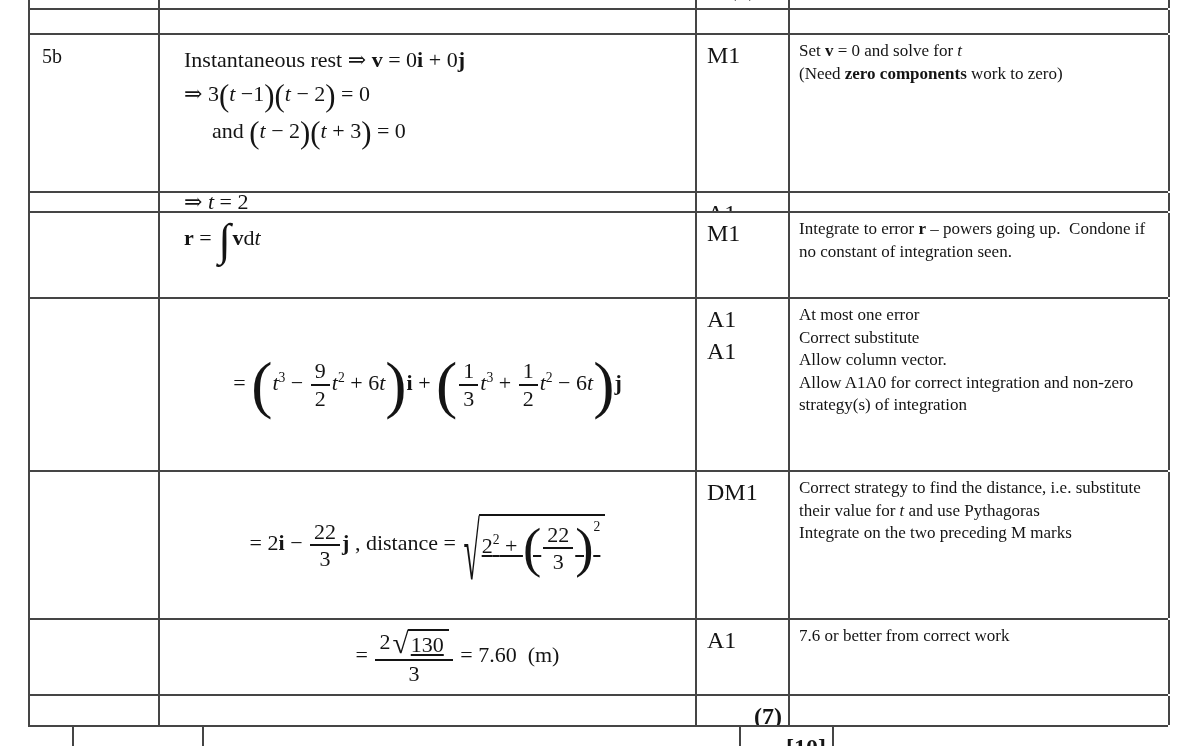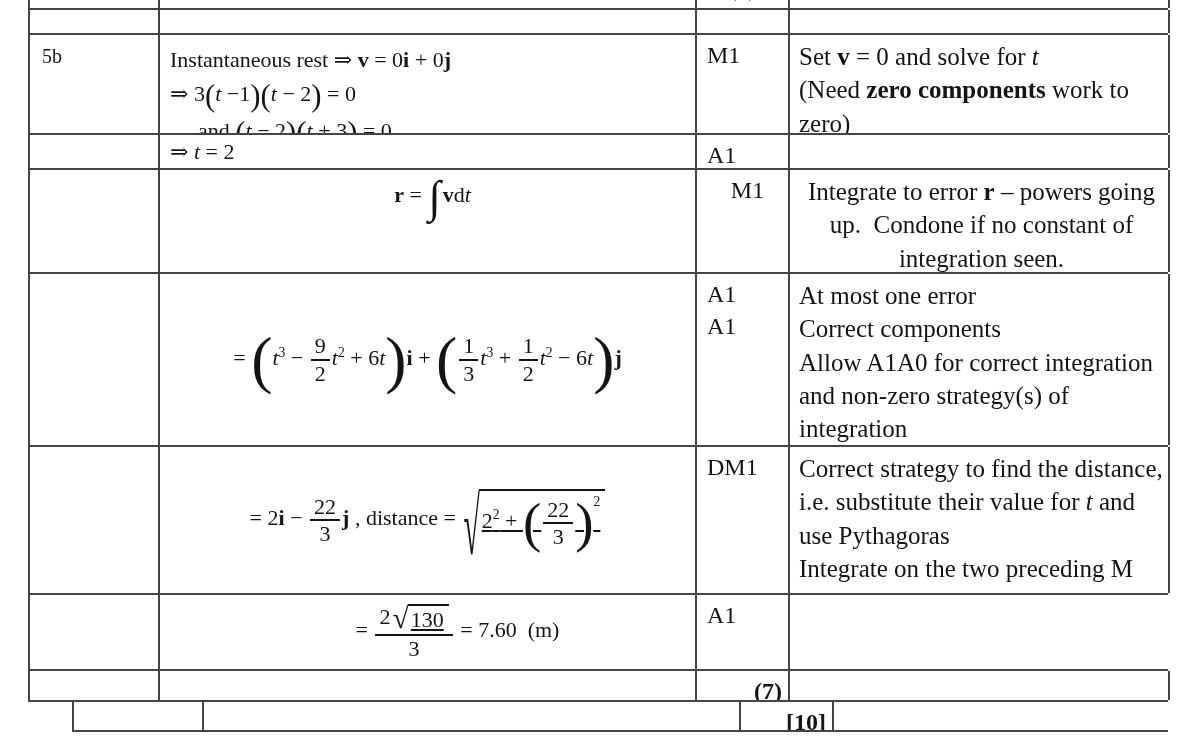--- a/index.html
+++ b/index.html
@@ -17,30 +17,30 @@
   .mark-table{position:absolute;left:28px;top:-26px;width:1140px;}
   .row{
     display:grid;grid-template-columns:130px 537px 93px 380px;
     border-left:2px solid var(--border);
     border-bottom:2px solid var(--border);
   }
   .cellq,.cellw,.cellm,.cellc{border-right:2px solid var(--border);overflow:hidden;}
   .cellq{font-size:20px;padding:10px 0 0 12px;}
   .cellw{
     font-size:22px;display:flex;flex-direction:column;justify-content:center;
-    padding-left:10px;
+    padding-left:24px;
   }
   .cellw.ctr{align-items:center;padding-left:0;}
   .cellw.vtop{justify-content:flex-start;padding-top:8px;}
   .cellm{font-size:24px;padding:4px 0 0 10px;}
   .cellm .mk{line-height:1.35;}
   .cellm .mk.b{font-weight:bold;}
   .cellm .mk.r{text-align:right;padding-right:6px;}
   .cellm.cut{display:flex;align-items:flex-end;justify-content:center;padding:0 0 4px 0;}
-  .cellc{font-size:25px;padding:5px 4px 0 9px;line-height:1.33;}
+  .cellc{font-size:17px;padding:5px 4px 0 9px;line-height:1.33;}
   .cp{white-space:pre-wrap;}
   .wline{margin:3px 0;line-height:1.25;}
   .it{font-style:italic;}
   .bf{font-weight:bold;}
   .rm{font-style:normal;}
   .sup{font-size:0.62em;vertical-align:0.62em;}
   .suphi{font-size:0.62em;vertical-align:1.6em;}
   .int{font-size:2.05em;vertical-align:middle;line-height:0;padding:0 2px 0 1px;}
   .frac{display:inline-block;vertical-align:middle;text-align:center;margin:0 2px;}
   .fn{display:block;padding:0 4px 1px 4px;line-height:1.05;}
@@ -63,46 +63,46 @@
           <div class="mk b">(3)</div>
         </div>
         <div class="cellc"></div>
       </div>
       <div class="row" style="height: 25px;">
         <div class="cellq"></div>
         <div class="cellw"></div>
         <div class="cellm"></div>
         <div class="cellc"></div>
       </div>
-      <div class="row" style="height: 100px;">
+      <div class="row" style="height: 158px;">
         <div class="cellq">5b</div>
         <div class="cellw vtop">
           <div class="wline"><span class="rm">Instantaneous rest </span><span class="rm">⇒ </span><span class="bf">v</span><span class="rm"> = 0</span><span class="bf">i</span><span class="rm"> + 0</span><span class="bf">j</span></div>
           <div class="wline"><span class="rm">⇒ 3</span><span class="par" style="font-size: 1.4em;">(</span><span class="grpc"><span class="it">t</span><span class="rm"> −1</span></span><span class="par" style="font-size: 1.4em;">)</span><span class="par" style="font-size: 1.4em;">(</span><span class="grpc"><span class="it">t</span><span class="rm"> − 2</span></span><span class="par" style="font-size: 1.4em;">)</span><span class="rm"> = 0</span></div>
           <div class="wline" style="margin-left: 28px;"><span class="rm">and </span><span class="par" style="font-size: 1.4em;">(</span><span class="grpc"><span class="it">t</span><span class="rm"> − 2</span></span><span class="par" style="font-size: 1.4em;">)</span><span class="par" style="font-size: 1.4em;">(</span><span class="grpc"><span class="it">t</span><span class="rm"> + 3</span></span><span class="par" style="font-size: 1.4em;">)</span><span class="rm"> = 0</span></div>
         </div>
         <div class="cellm">
           <div class="mk">M1</div>
         </div>
         <div class="cellc">
           <p class="cp"><span class="rm">Set </span><span class="bf">v</span><span class="rm"> = 0 and solve for </span><span class="it">t</span></p>
           <p class="cp"><span class="rm">(Need </span><span class="bf">zero components</span><span class="rm"> work to zero)</span></p>
         </div>
       </div>
-      <div class="row" style="height: 35px;">
+      <div class="row" style="height: 20px;">
         <div class="cellq"></div>
         <div class="cellw">
           <div class="wline"><span class="rm">⇒ </span><span class="it">t</span><span class="rm"> = 2</span></div>
         </div>
         <div class="cellm">
           <div class="mk">A1</div>
         </div>
         <div class="cellc"></div>
       </div>
-      <div class="row" style="height: 104px; text-align: center;">
+      <div class="row" style="height: 86px;">
         <div class="cellq"></div>
         <div class="cellw vtop">
           <div class="wline"><span class="bf">r</span><span class="rm"> = </span><span class="int">∫</span><span class="bf">v</span><span class="rm">d</span><span class="it">t</span></div>
         </div>
         <div class="cellm">
           <div class="mk">M1</div>
         </div>
         <div class="cellc">
           <p class="cp"><span class="rm">Integrate to error </span><span class="bf">r</span><span class="rm"> – powers going up.&nbsp; Condone if no constant of integration seen.</span></p>
         </div>
@@ -111,21 +111,22 @@
         <div class="cellq"></div>
         <div class="cellw ctr">
           <div class="wline"><span class="rm">= </span><span class="par" style="font-size: 2.9em;">(</span><span class="grpc"><span class="it">t</span><span class="sup">3</span><span class="rm"> − </span><span class="frac"><span class="fn"><span class="rm">9</span></span><span class="fd"><span class="rm">2</span></span></span><span class="it">t</span><span class="sup">2</span><span class="rm"> + 6</span><span class="it">t</span></span><span class="par" style="font-size: 2.9em;">)</span><span class="bf">i</span><span class="rm"> + </span><span class="par" style="font-size: 2.9em;">(</span><span class="grpc"><span class="frac"><span class="fn"><span class="rm">1</span></span><span class="fd"><span class="rm">3</span></span></span><span class="it">t</span><span class="sup">3</span><span class="rm"> + </span><span class="frac"><span class="fn"><span class="rm">1</span></span><span class="fd"><span class="rm">2</span></span></span><span class="it">t</span><span class="sup">2</span><span class="rm"> − 6</span><span class="it">t</span></span><span class="par" style="font-size: 2.9em;">)</span><span class="bf">j</span></div>
         </div>
         <div class="cellm">
           <div class="mk">A1</div>
           <div class="mk">A1</div>
         </div>
         <div class="cellc">
           <p class="cp"><span class="rm">At most one error</span></p>
-          <p class="cp"><span class="rm">Correct components</span></p>
+          <p class="cp"><span class="rm">Correct substitute</span></p>
+          <p class="cp"><span class="rm">Allow column vector.</span></p>
           <p class="cp"><span class="rm">Allow A1A0 for correct integration and non-zero strategy(s) of integration</span></p>
         </div>
       </div>
       <div class="row" style="height: 148px;">
         <div class="cellq"></div>
         <div class="cellw ctr">
           <div class="wline"><span class="rm">= 2</span><span class="bf">i</span><span class="rm"> − </span><span class="frac"><span class="fn"><span class="rm">22</span></span><span class="fd"><span class="rm">3</span></span></span><span class="bf">j</span><span class="rm"> , distance = </span><span class="sqrt">
               <span class="rad" style="transform: scaleY(2.7);">√</span>
               <span class="rdc"><span class="rm">2</span><span class="sup">2</span><span class="rm"> + </span><span class="par" style="font-size: 2.5em;">(</span><span class="grpc"><span class="frac"><span class="fn"><span class="rm">22</span></span><span class="fd"><span class="rm">3</span></span></span></span><span class="par" style="font-size: 2.5em;">)</span><span class="suphi">2</span></span>
             </span></div>
@@ -142,20 +143,23 @@
         <div class="cellq"></div>
         <div class="cellw ctr">
           <div class="wline" style="margin-left: 60px;"><span class="rm">= </span><span class="frac"><span class="fn"><span class="rm">2</span><span class="sqrt">
                   <span class="rad" style="transform: scaleY(1);">√</span>
                   <span class="rdc"><span class="rm">130</span></span>
                 </span></span><span class="fd"><span class="rm">3</span></span></span><span class="rm"> = 7.60&nbsp; (m)</span></div>
         </div>
         <div class="cellm">
           <div class="mk">A1</div>
         </div>
+        <div class="cellc">
+          <p class="cp"><span class="rm">7.6 or better from correct work</span></p>
+        </div>
       </div>
       <div class="row" style="height: 31px;">
         <div class="cellq"></div>
         <div class="cellw"></div>
         <div class="cellm">
           <div class="mk b r">(7)</div>
         </div>
         <div class="cellc"></div>
       </div>
       <div class="row" style="height: 30px; margin-left: 44px;">

